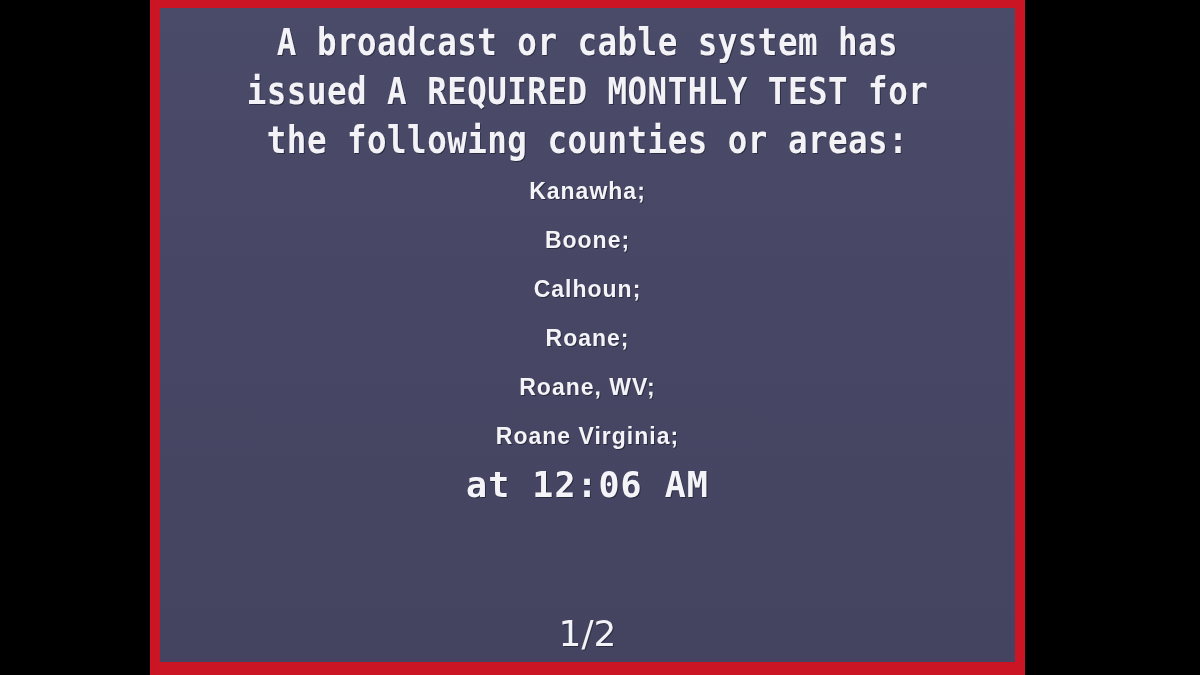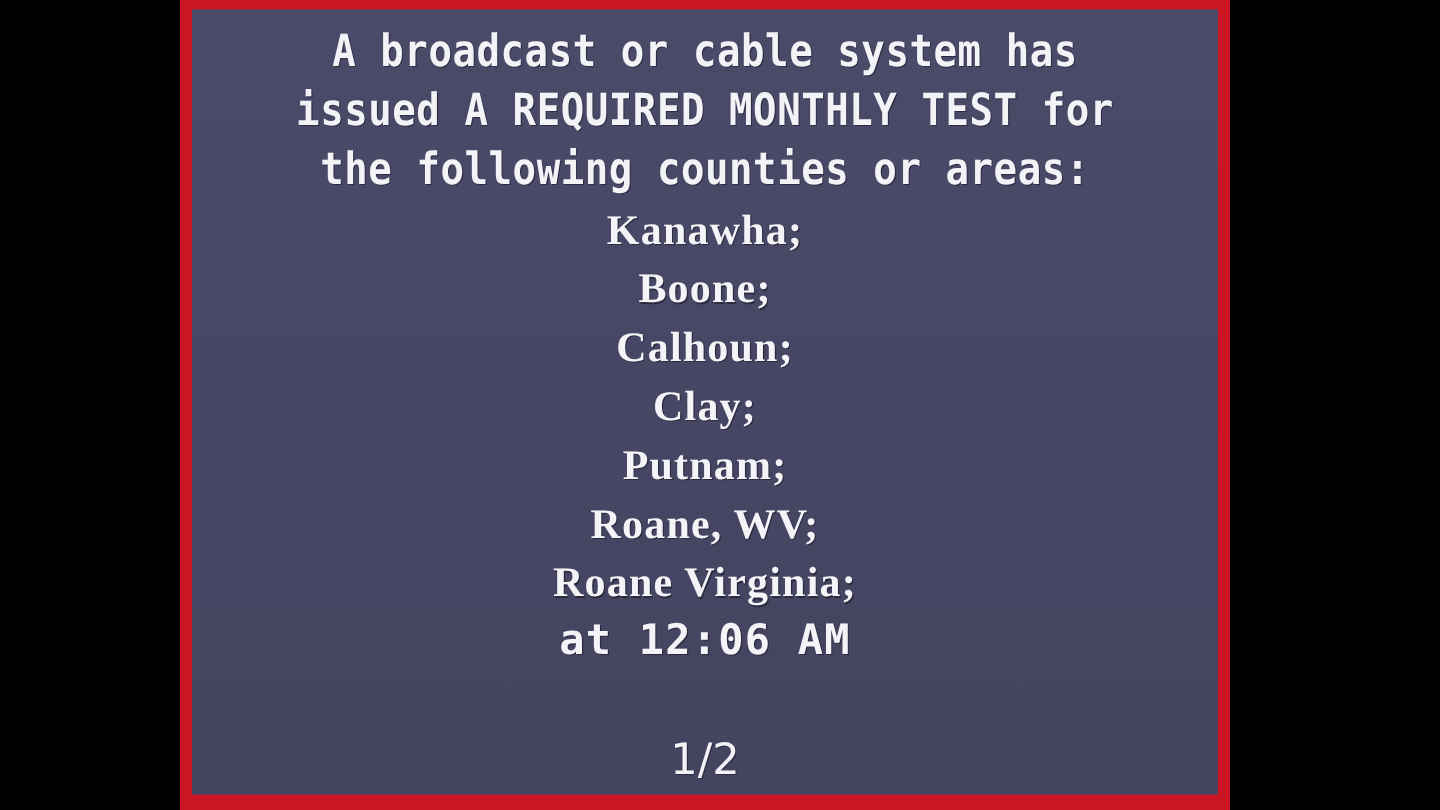--- a/index.html
+++ b/index.html
@@ -62,23 +62,23 @@
 
   
   #alert-list {
     width: 100%;
     text-align: center;
     margin-top: 2px;
   }
   .list-line {
     display: block;
     color: #f4f4f8;
-    font-family: Liberation Serif, serif;
+    font-family: Liberation Sans, sans-serif;
     font-weight: bold;
-    font-size: 35px;
+    font-size: 23px;
     line-height: 49px;
     letter-spacing: 1px;
     white-space: pre;
     text-shadow: 1px 1px 0 rgba(20,20,35,0.55);
   }
   .time-line {
     display: block;
     color: #f4f4f8;
     font-family: "DejaVu Sans Mono", monospace;
     font-weight: bold;
@@ -129,22 +129,21 @@
       <div id="alert-header">
         <span class="header-line">A broadcast or cable system has</span>
         <span class="header-line">issued A REQUIRED MONTHLY TEST for</span>
         <span class="header-line">the following counties or areas:</span>
       </div>
 
       <div id="alert-list">
         <span class="list-line">Kanawha;</span>
         <span class="list-line">Boone;</span>
         <span class="list-line">Calhoun;</span>
-        <span class="list-line">Clay;</span>
-        <span class="list-line">Putnam;</span>
+        <span class="list-line">Roane;</span>
         <span class="list-line">Roane, WV;</span>
         <span class="list-line">Roane Virginia;</span>
         <span class="time-line">at 12:06 AM</span>
       </div>
 
       <div id="page-indicator">1/2</div>
 
     </div>
   </div>
 

